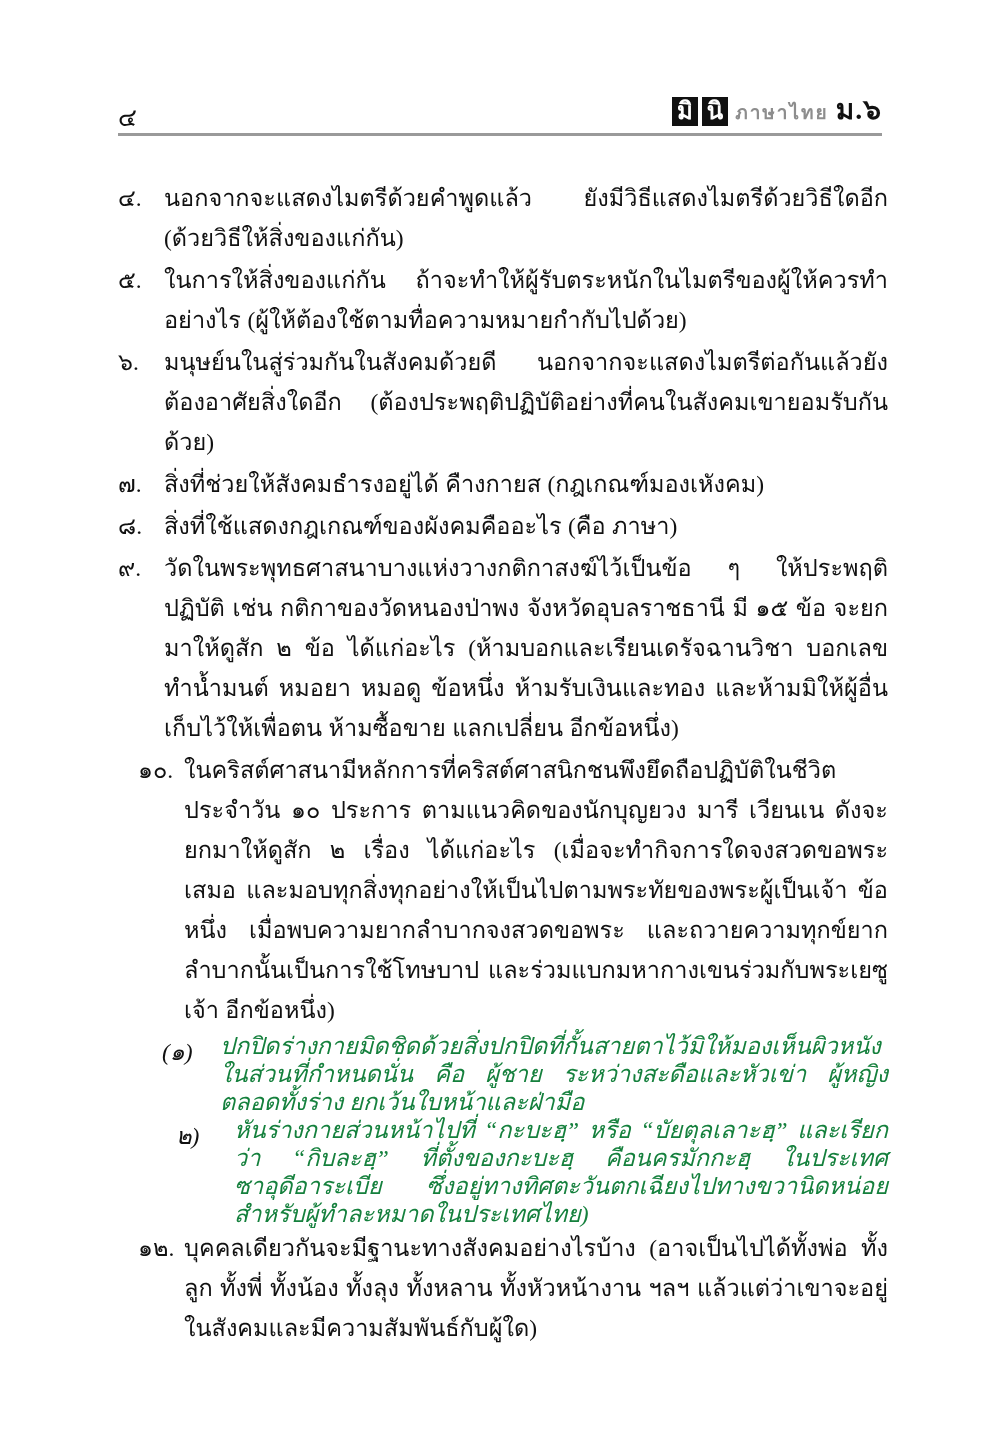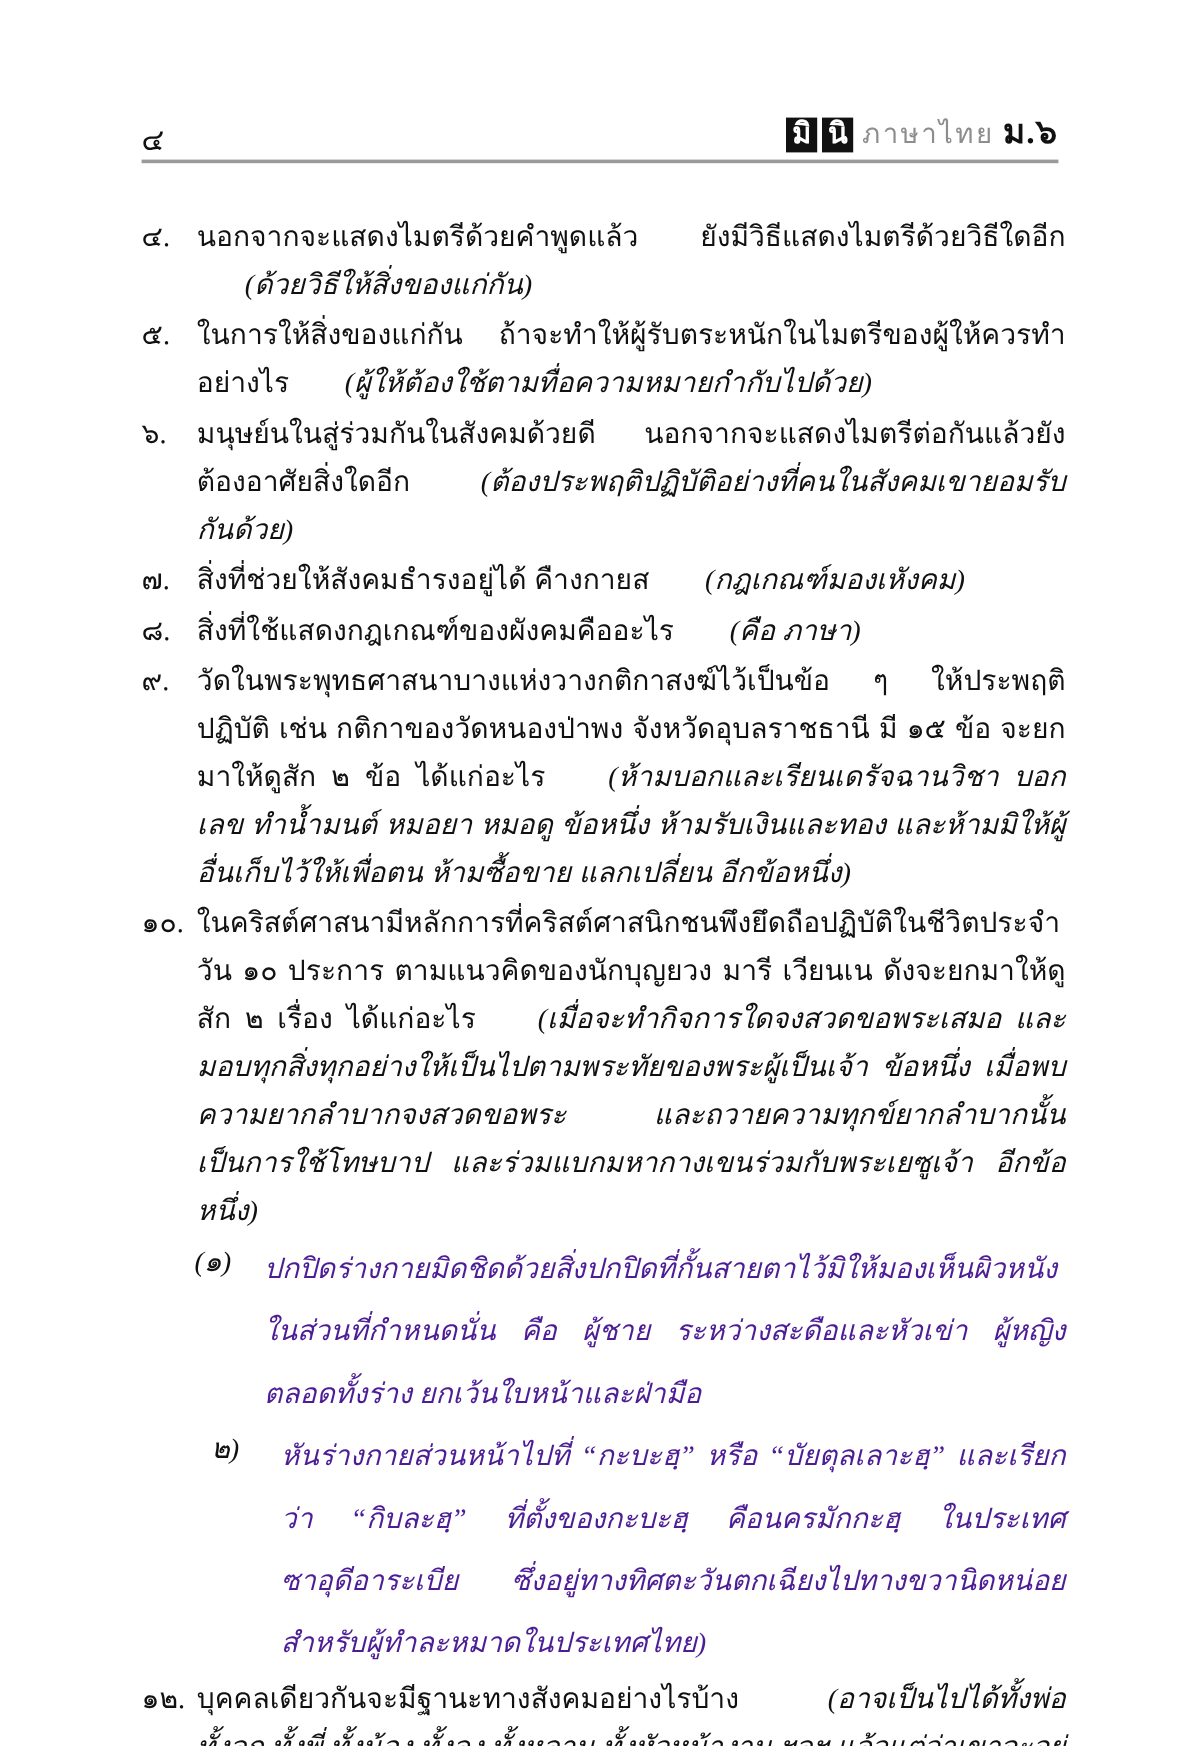--- a/index.html
+++ b/index.html
@@ -55,23 +55,24 @@
   .brand-mark span {
     display: inline-block;
     background: #111;
     color: #fff;
     font-size: 24px;
     line-height: 26px;
     padding: 1px 5px 2px 5px;
     font-weight: 700;
   }
   .brand-word {
-    font-size: 23px;
+    font-size: 19px;
     color: #8d8d8d;
     letter-spacing: 2px;
+    font-weight: bold;
   }
   .brand-level {
     font-size: 28px;
     color: #111;
     font-weight: 700;
     letter-spacing: 1px;
   }
   .rule {
     position: absolute;
     left: 118px;
@@ -99,33 +100,31 @@
     margin-bottom: 2px;
   }
   .q-num {
     flex: 0 0 auto;
     width: 46px;
     text-align: left;
     font-size: 23.5px;
     line-height: 40px;
     color: #111;
   }
-  .q-num.wide { width: 46px; }
+  .q-num.wide { width: 46px; margin-left: 20px; }
   .q-body {
     flex: 1 1 auto;
     font-size: 23.5px;
     line-height: 40px;
     color: #111;
     text-align: justify;
     text-justify: inter-word;
     word-spacing: 0.5px;
   }
   .q-body .ans {
-    font-style: italic;
-    margin-left: 40px;
   }
 
   
   ol.sublist {
     list-style: none;
     margin: 0;
     padding: 0;
   }
   li.sub {
     display: flex;
@@ -135,23 +134,23 @@
     flex: 0 0 auto;
     width: 58px;
     font-size: 23.5px;
     line-height: 40px;
     font-style: italic;
     color: #111;
   }
   .sub-body {
     flex: 1 1 auto;
     font-size: 23.5px;
-    line-height: 52px;
+    line-height: 28px;
     font-style: italic;
-    color: #4c1d95;
+    color: #15803d;
     text-align: justify;
   }
   .sub-wrap { margin-left: 44px; }
 </style>
 </head>
 <body>
 
 <div class="page">
 
   <div class="header">

